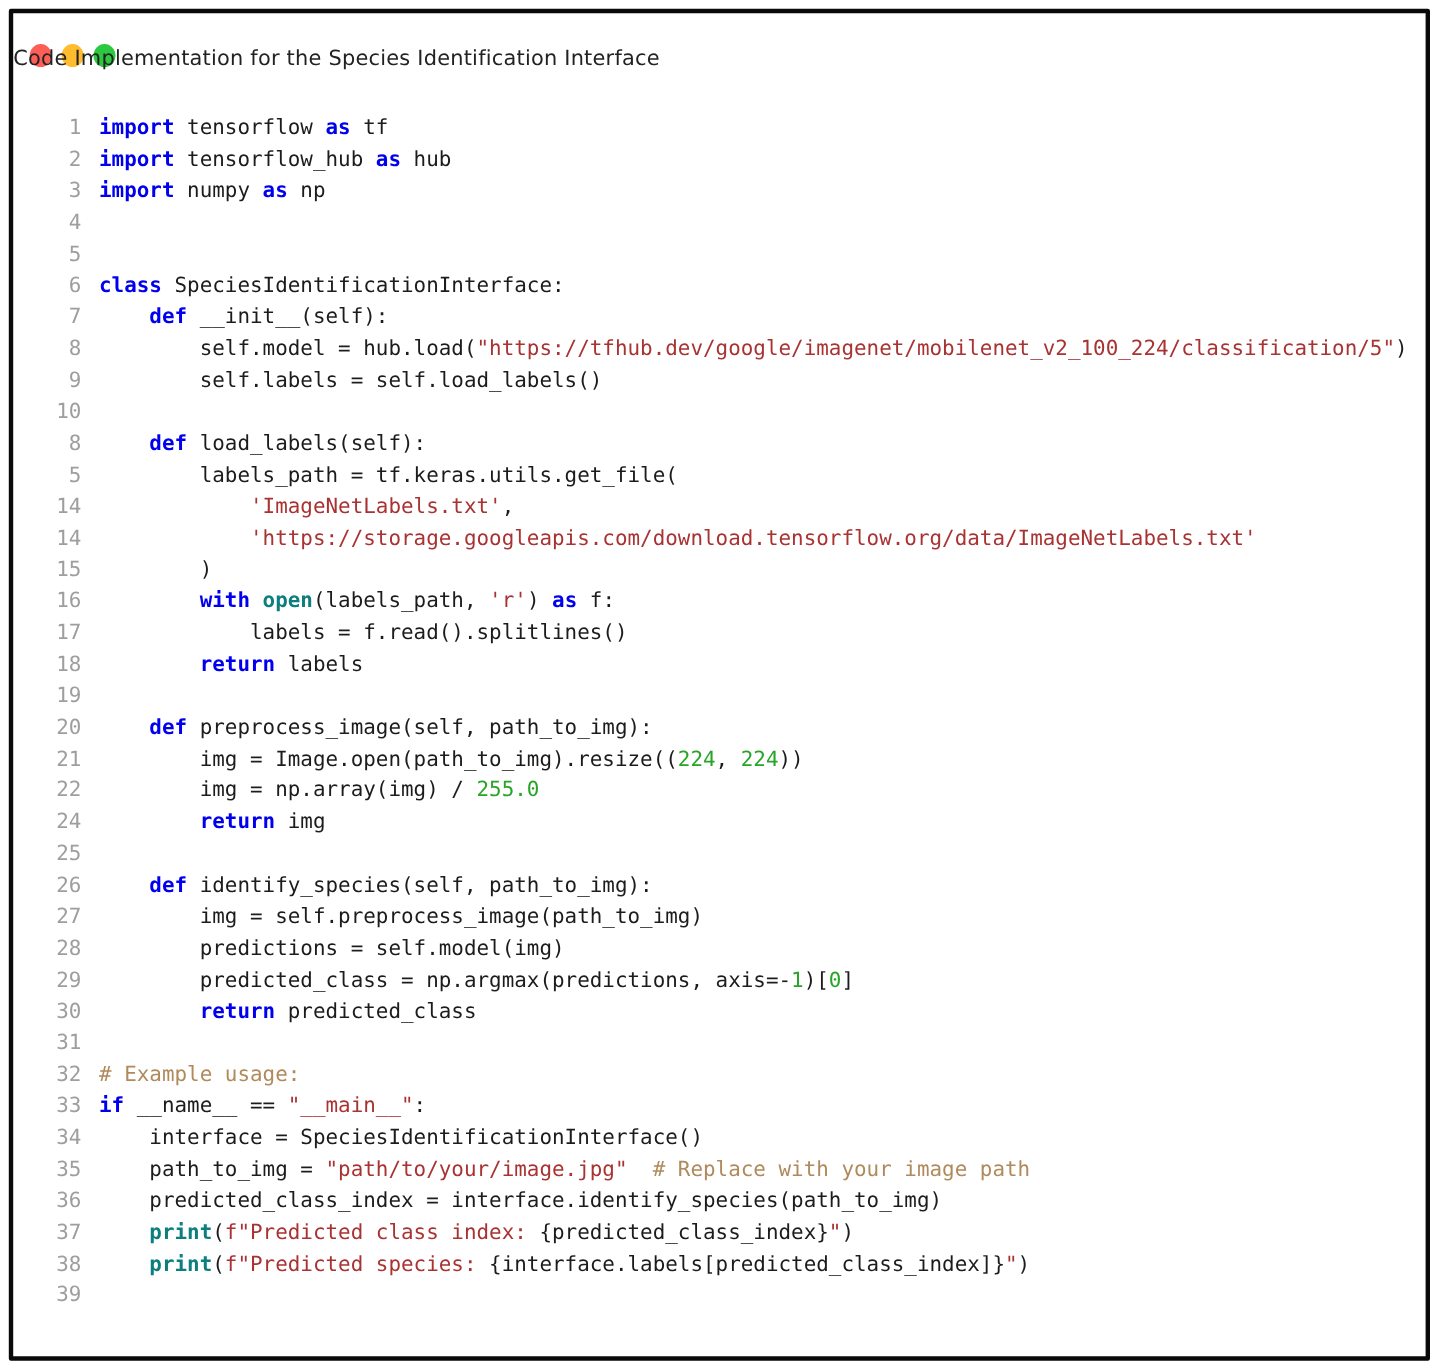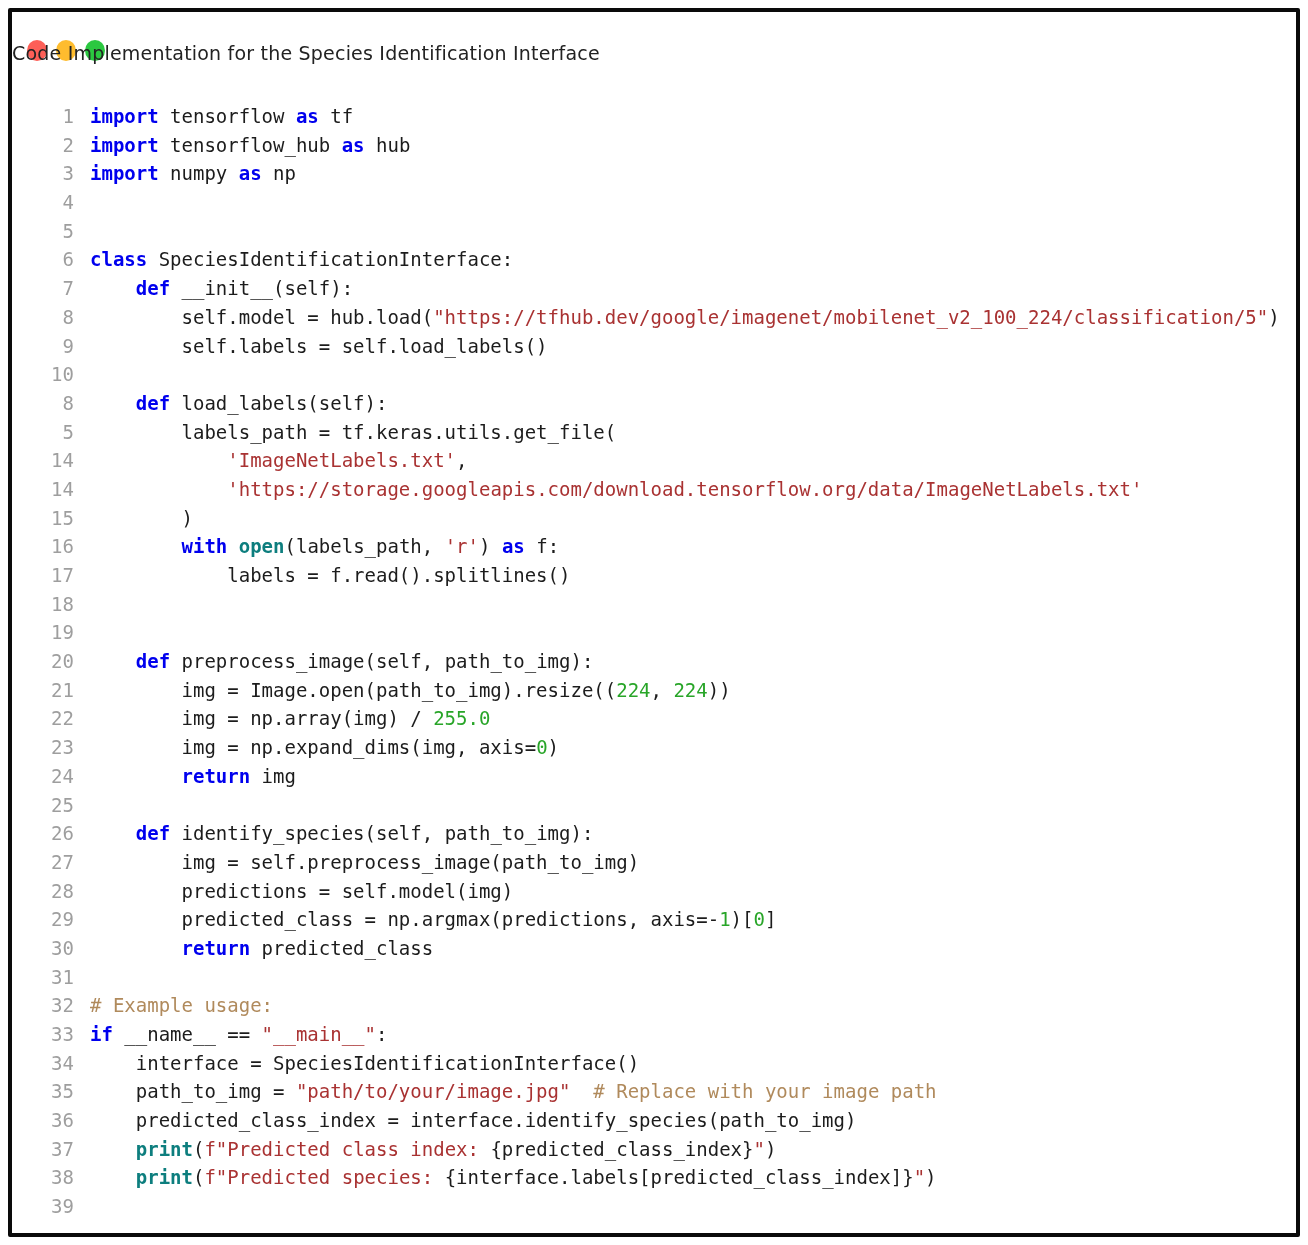--- a/index.html
+++ b/index.html
@@ -101,26 +101,25 @@
       <div class="code-line"><span class="ln">8</span><span class="lc"><span class="tok-p">        self.model = hub.load(</span><span class="tok-s">"https://tfhub.dev/google/imagenet/mobilenet_v2_100_224/classification/5"</span><span class="tok-p">)</span></span></div>
       <div class="code-line"><span class="ln">9</span><span class="lc"><span class="tok-p">        self.labels = self.load_labels()</span></span></div>
       <div class="code-line"><span class="ln">10</span><span class="lc"></span></div>
       <div class="code-line"><span class="ln">8</span><span class="lc"><span class="tok-p">    </span><span class="tok-k">def</span><span class="tok-p"> load_labels(self):</span></span></div>
       <div class="code-line"><span class="ln">5</span><span class="lc"><span class="tok-p">        labels_path = tf.keras.utils.get_file(</span></span></div>
       <div class="code-line"><span class="ln">14</span><span class="lc"><span class="tok-p">            </span><span class="tok-s">'ImageNetLabels.txt'</span><span class="tok-p">,</span></span></div>
       <div class="code-line"><span class="ln">14</span><span class="lc"><span class="tok-p">            </span><span class="tok-s">'https://storage.googleapis.com/download.tensorflow.org/data/ImageNetLabels.txt'</span></span></div>
       <div class="code-line"><span class="ln">15</span><span class="lc"><span class="tok-p">        )</span></span></div>
       <div class="code-line"><span class="ln">16</span><span class="lc"><span class="tok-p">        </span><span class="tok-k">with</span><span class="tok-p"> </span><span class="tok-b">open</span><span class="tok-p">(labels_path, </span><span class="tok-s">'r'</span><span class="tok-p">) </span><span class="tok-k">as</span><span class="tok-p"> f:</span></span></div>
       <div class="code-line"><span class="ln">17</span><span class="lc"><span class="tok-p">            labels = f.read().splitlines()</span></span></div>
-      <div class="code-line"><span class="ln">18</span></div>
+      <div class="code-line"><span class="ln">18</span><span class="lc"><span class="tok-p">        </span><span class="tok-k">return</span><span class="tok-p"> labels</span></span></div>
       <div class="code-line"><span class="ln">19</span><span class="lc"></span></div>
       <div class="code-line"><span class="ln">20</span><span class="lc"><span class="tok-p">    </span><span class="tok-k">def</span><span class="tok-p"> preprocess_image(self, path_to_img):</span></span></div>
       <div class="code-line"><span class="ln">21</span><span class="lc"><span class="tok-p">        img = Image.open(path_to_img).resize((</span><span class="tok-n">224</span><span class="tok-p">, </span><span class="tok-n">224</span><span class="tok-p">))</span></span></div>
       <div class="code-line"><span class="ln">22</span><span class="lc"><span class="tok-p">        img = np.array(img) / </span><span class="tok-n">255.0</span></span></div>
-      <div class="code-line"><span class="ln">23</span><span class="lc"><span class="tok-p">        img = np.expand_dims(img, axis=</span><span class="tok-n">0</span><span class="tok-p">)</span></span></div>
       <div class="code-line"><span class="ln">24</span><span class="lc"><span class="tok-p">        </span><span class="tok-k">return</span><span class="tok-p"> img</span></span></div>
       <div class="code-line"><span class="ln">25</span><span class="lc"></span></div>
       <div class="code-line"><span class="ln">26</span><span class="lc"><span class="tok-p">    </span><span class="tok-k">def</span><span class="tok-p"> identify_species(self, path_to_img):</span></span></div>
       <div class="code-line"><span class="ln">27</span><span class="lc"><span class="tok-p">        img = self.preprocess_image(path_to_img)</span></span></div>
       <div class="code-line"><span class="ln">28</span><span class="lc"><span class="tok-p">        predictions = self.model(img)</span></span></div>
       <div class="code-line"><span class="ln">29</span><span class="lc"><span class="tok-p">        predicted_class = np.argmax(predictions, axis=-</span><span class="tok-n">1</span><span class="tok-p">)[</span><span class="tok-n">0</span><span class="tok-p">]</span></span></div>
       <div class="code-line"><span class="ln">30</span><span class="lc"><span class="tok-p">        </span><span class="tok-k">return</span><span class="tok-p"> predicted_class</span></span></div>
       <div class="code-line"><span class="ln">31</span><span class="lc"></span></div>
       <div class="code-line"><span class="ln">32</span><span class="lc"><span class="tok-c"># Example usage:</span></span></div>
       <div class="code-line"><span class="ln">33</span><span class="lc"><span class="tok-k">if</span><span class="tok-p"> __name__ == </span><span class="tok-s">"__main__"</span><span class="tok-p">:</span></span></div>

